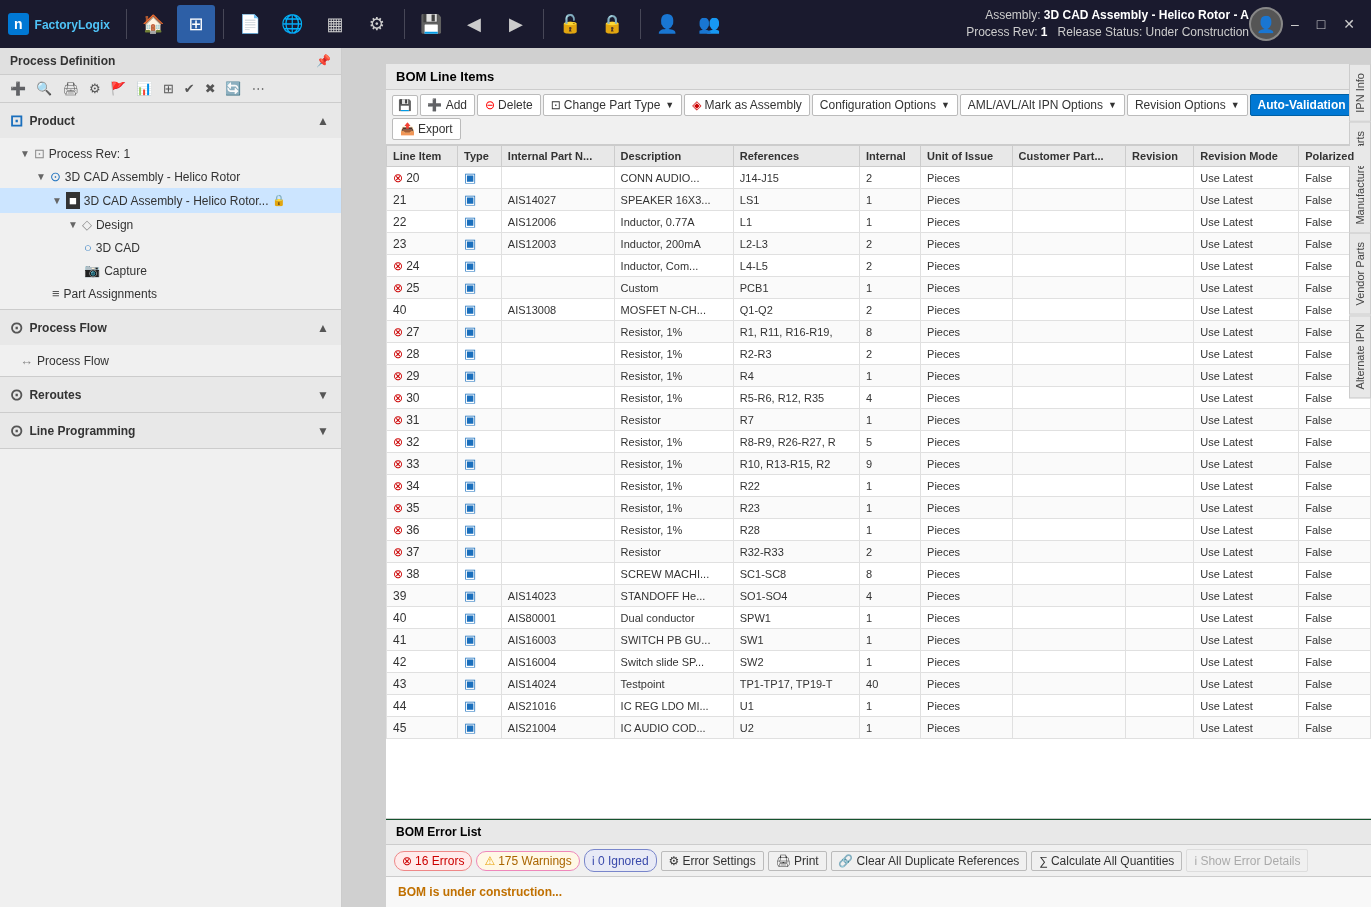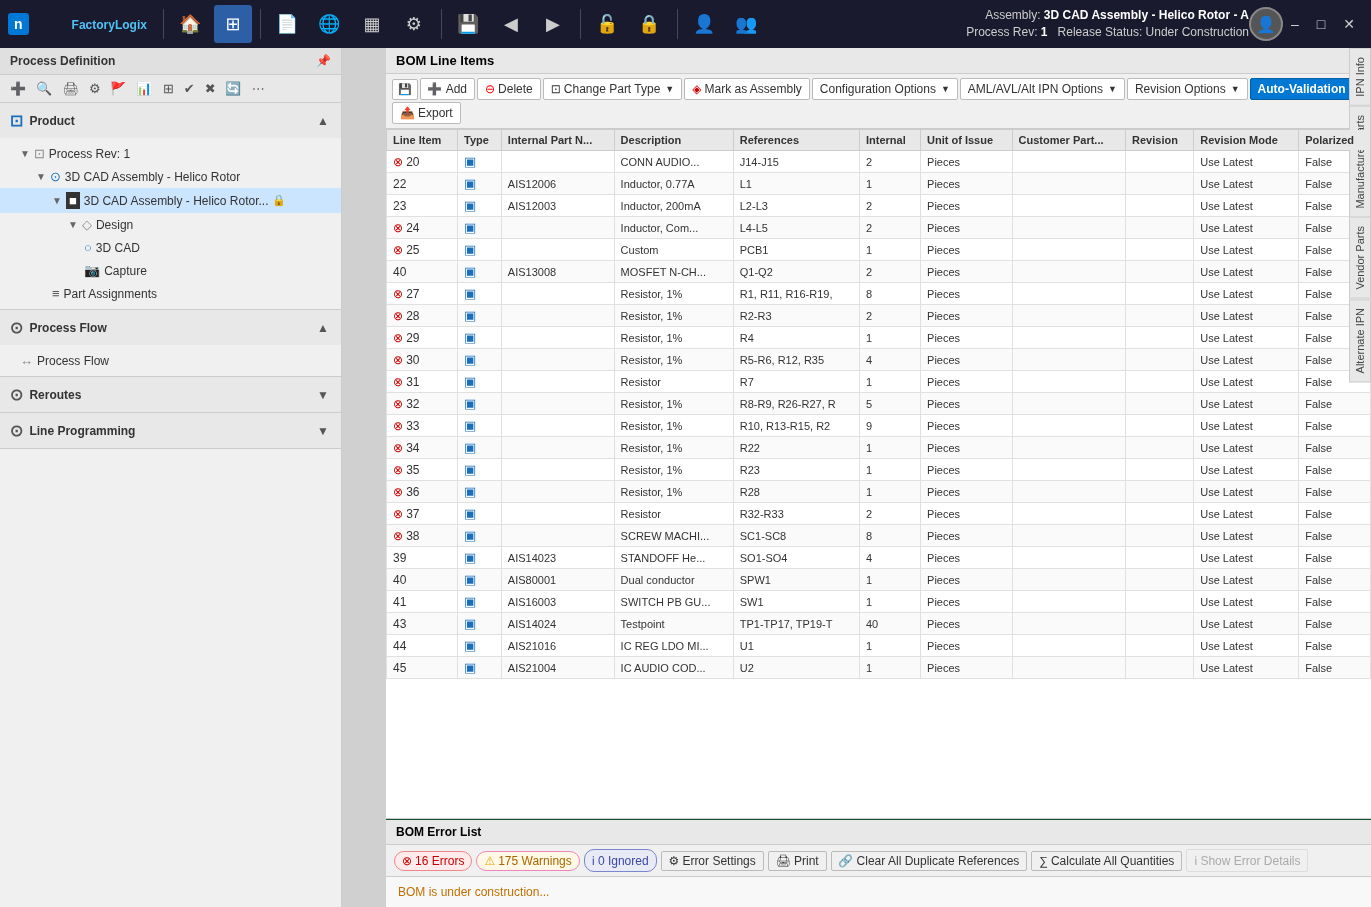--- a/index.html
+++ b/index.html
@@ -2,21 +2,21 @@
 <html><head>
   <meta charset="utf-8">
   <style>
     * { box-sizing: border-box; margin: 0; padding: 0; font-family: 'Segoe UI', Arial, sans-serif; font-size: 12px; }
     body { width: 1371px; height: 907px; overflow: hidden; background: #d0d0d0; }
 
     
     #topbar { display: flex; align-items: center; height: 48px; background: #1a1a2e; color: white; padding: 0 8px; gap: 4px; }
     #topbar .logo { display: flex; align-items: center; gap: 6px; margin-right: 8px; }
     #topbar .logo .n-icon { background: #0078d4; color: white; font-weight: bold; font-size: 14px; padding: 3px 6px; border-radius: 3px; }
-    #topbar .logo .logo-text { font-size: 16px; font-weight: bold; color: white; margin-left: 37px; }
+    #topbar .logo .logo-text { font-size: 16px; font-weight: bold; color: white; }
     #topbar .logo .logo-text span { color: #4fc3f7; }
     .topbar-btn { background: transparent; border: none; color: #ccc; cursor: pointer; padding: 4px 8px; border-radius: 3px; font-size: 18px; display: flex; align-items: center; justify-content: center; width: 38px; height: 38px; }
     .topbar-btn.active { background: #2d5fa6; color: white; }
     .topbar-sep { width: 1px; height: 30px; background: rgba(255,255,255,0.2); margin: 0 4px; }
     .topbar-right { margin-left: auto; display: flex; align-items: center; gap: 0; }
     .assembly-info { text-align: right; color: #ccc; font-size: 11px; line-height: 1.4; }
     .assembly-info strong { color: white; font-size: 12px; }
     .user-icon { width: 34px; height: 34px; background: #555; border-radius: 50%; display: flex; align-items: center; justify-content: center; color: white; font-size: 16px; border: 2px solid #888; }
     .win-controls { display: flex; gap: 2px; }
     .win-btn { background: transparent; border: none; color: #ccc; cursor: pointer; padding: 4px 8px; font-size: 14px; }
@@ -37,21 +37,21 @@
     .tree-item.selected { background: #cce5ff; }
     .tree-expand { font-size: 10px; color: #666; flex-shrink: 0; }
     .indent-1 { padding-left: 20px; }
     .indent-2 { padding-left: 36px; }
     .indent-3 { padding-left: 52px; }
     .indent-4 { padding-left: 68px; }
     .lock-icon { color: #888; font-size: 11px; }
     .collapse-btn { background: transparent; border: none; cursor: pointer; color: #555; font-size: 12px; padding: 2px; }
 
     
-    #right-panel { flex: 1; display: flex; flex-direction: column; background: #fef9c3; overflow: hidden; }
+    #right-panel { flex: 1; display: flex; flex-direction: column; background: #fef9c3; overflow: hidden; margin-top: 16px; }
 
     
     .bom-title { padding: 5px 10px; font-weight: bold; font-size: 13px; background: #e8e8e8; border-bottom: 1px solid #ccc; }
     .bom-toolbar { display: flex; align-items: center; gap: 2px; padding: 4px 6px; background: #f0f0f0; border-bottom: 1px solid #ccc; flex-wrap: wrap; }
     .bom-btn { display: flex; align-items: center; gap: 3px; padding: 3px 7px; background: white; border: 1px solid #bbb; border-radius: 2px; cursor: pointer; font-size: 11px; color: #333; white-space: nowrap; }
     .bom-btn.active { background: #0078d4; color: white; border-color: #005fa3; font-weight: bold; }
     .bom-btn .btn-icon { font-size: 12px; }
     .bom-btn .dropdown-arrow { font-size: 9px; margin-left: 2px; }
 
     
@@ -64,21 +64,21 @@
 
     
     .bom-error-section { border-top: 1px solid #14532d; background: #f8f8f8; }
     .bom-error-title { padding: 5px 10px; font-weight: bold; font-size: 12px; background: #e8e8e8; border-bottom: 1px solid #ccc; }
     .bom-error-toolbar { display: flex; align-items: center; gap: 4px; padding: 4px 8px; border-bottom: 1px solid #ccc; background: #f0f0f0; }
     .error-badge { display: flex; align-items: center; gap: 3px; padding: 2px 7px; border-radius: 10px; font-size: 11px; cursor: pointer; border: 1px solid transparent; }
     .error-badge.errors { background: #ffebeb; border-color: #e88; color: #c00; }
     .error-badge.warnings { background: #fff8e6; border-color: #e8b; color: #a60; }
     .error-badge.ignored { background: #e8eaf6; border-color: #7986cb; color: #3949ab; }
     .error-action-btn { display: flex; align-items: center; gap: 3px; padding: 2px 7px; background: transparent; border: 1px solid #bbb; border-radius: 2px; cursor: pointer; font-size: 11px; color: #333; }
-    .bom-error-message { padding: 8px 12px; color: #c07000; font-size: 12px; font-weight: normal; }
+    .bom-error-message { padding: 8px 12px; color: #c07000; font-size: 12px; font-weight: bold; }
   </style>
 </head>
 <body>
 
 <div id="topbar">
   <div class="logo">
     <span class="n-icon">n</span>
     <span class="logo-text">
       <span>Factory</span><span style="color:#4fc3f7">Logix</span>
     </span>
@@ -299,20 +299,33 @@
       <td>CONN AUDIO...</td>
       <td>J14-J15</td>
       <td>2</td>
       <td>Pieces</td>
       <td></td>
       <td></td>
       <td>Use Latest</td>
       <td>False</td>
     </tr>
             <tr>
+      <td> <span>21</span></td>
+      <td><span style="color:#1a6fbd;font-size:13px;">▣</span></td>
+      <td>AIS14027</td>
+      <td>SPEAKER 16X3...</td>
+      <td>LS1</td>
+      <td>1</td>
+      <td>Pieces</td>
+      <td></td>
+      <td></td>
+      <td>Use Latest</td>
+      <td>False</td>
+    </tr>
+            <tr>
       <td> <span>22</span></td>
       <td><span style="color:#1a6fbd;font-size:13px;">▣</span></td>
       <td>AIS12006</td>
       <td>Inductor, 0.77A</td>
       <td>L1</td>
       <td>1</td>
       <td>Pieces</td>
       <td></td>
       <td></td>
       <td>Use Latest</td>
@@ -551,20 +564,33 @@
       <td></td>
       <td>Use Latest</td>
       <td>False</td>
     </tr>
             <tr>
       <td> <span>41</span></td>
       <td><span style="color:#1a6fbd;font-size:13px;">▣</span></td>
       <td>AIS16003</td>
       <td>SWITCH PB GU...</td>
       <td>SW1</td>
+      <td>1</td>
+      <td>Pieces</td>
+      <td></td>
+      <td></td>
+      <td>Use Latest</td>
+      <td>False</td>
+    </tr>
+            <tr>
+      <td> <span>42</span></td>
+      <td><span style="color:#1a6fbd;font-size:13px;">▣</span></td>
+      <td>AIS16004</td>
+      <td>Switch slide SP...</td>
+      <td>SW2</td>
       <td>1</td>
       <td>Pieces</td>
       <td></td>
       <td></td>
       <td>Use Latest</td>
       <td>False</td>
     </tr>
             <tr>
       <td> <span>43</span></td>
       <td><span style="color:#1a6fbd;font-size:13px;">▣</span></td>

